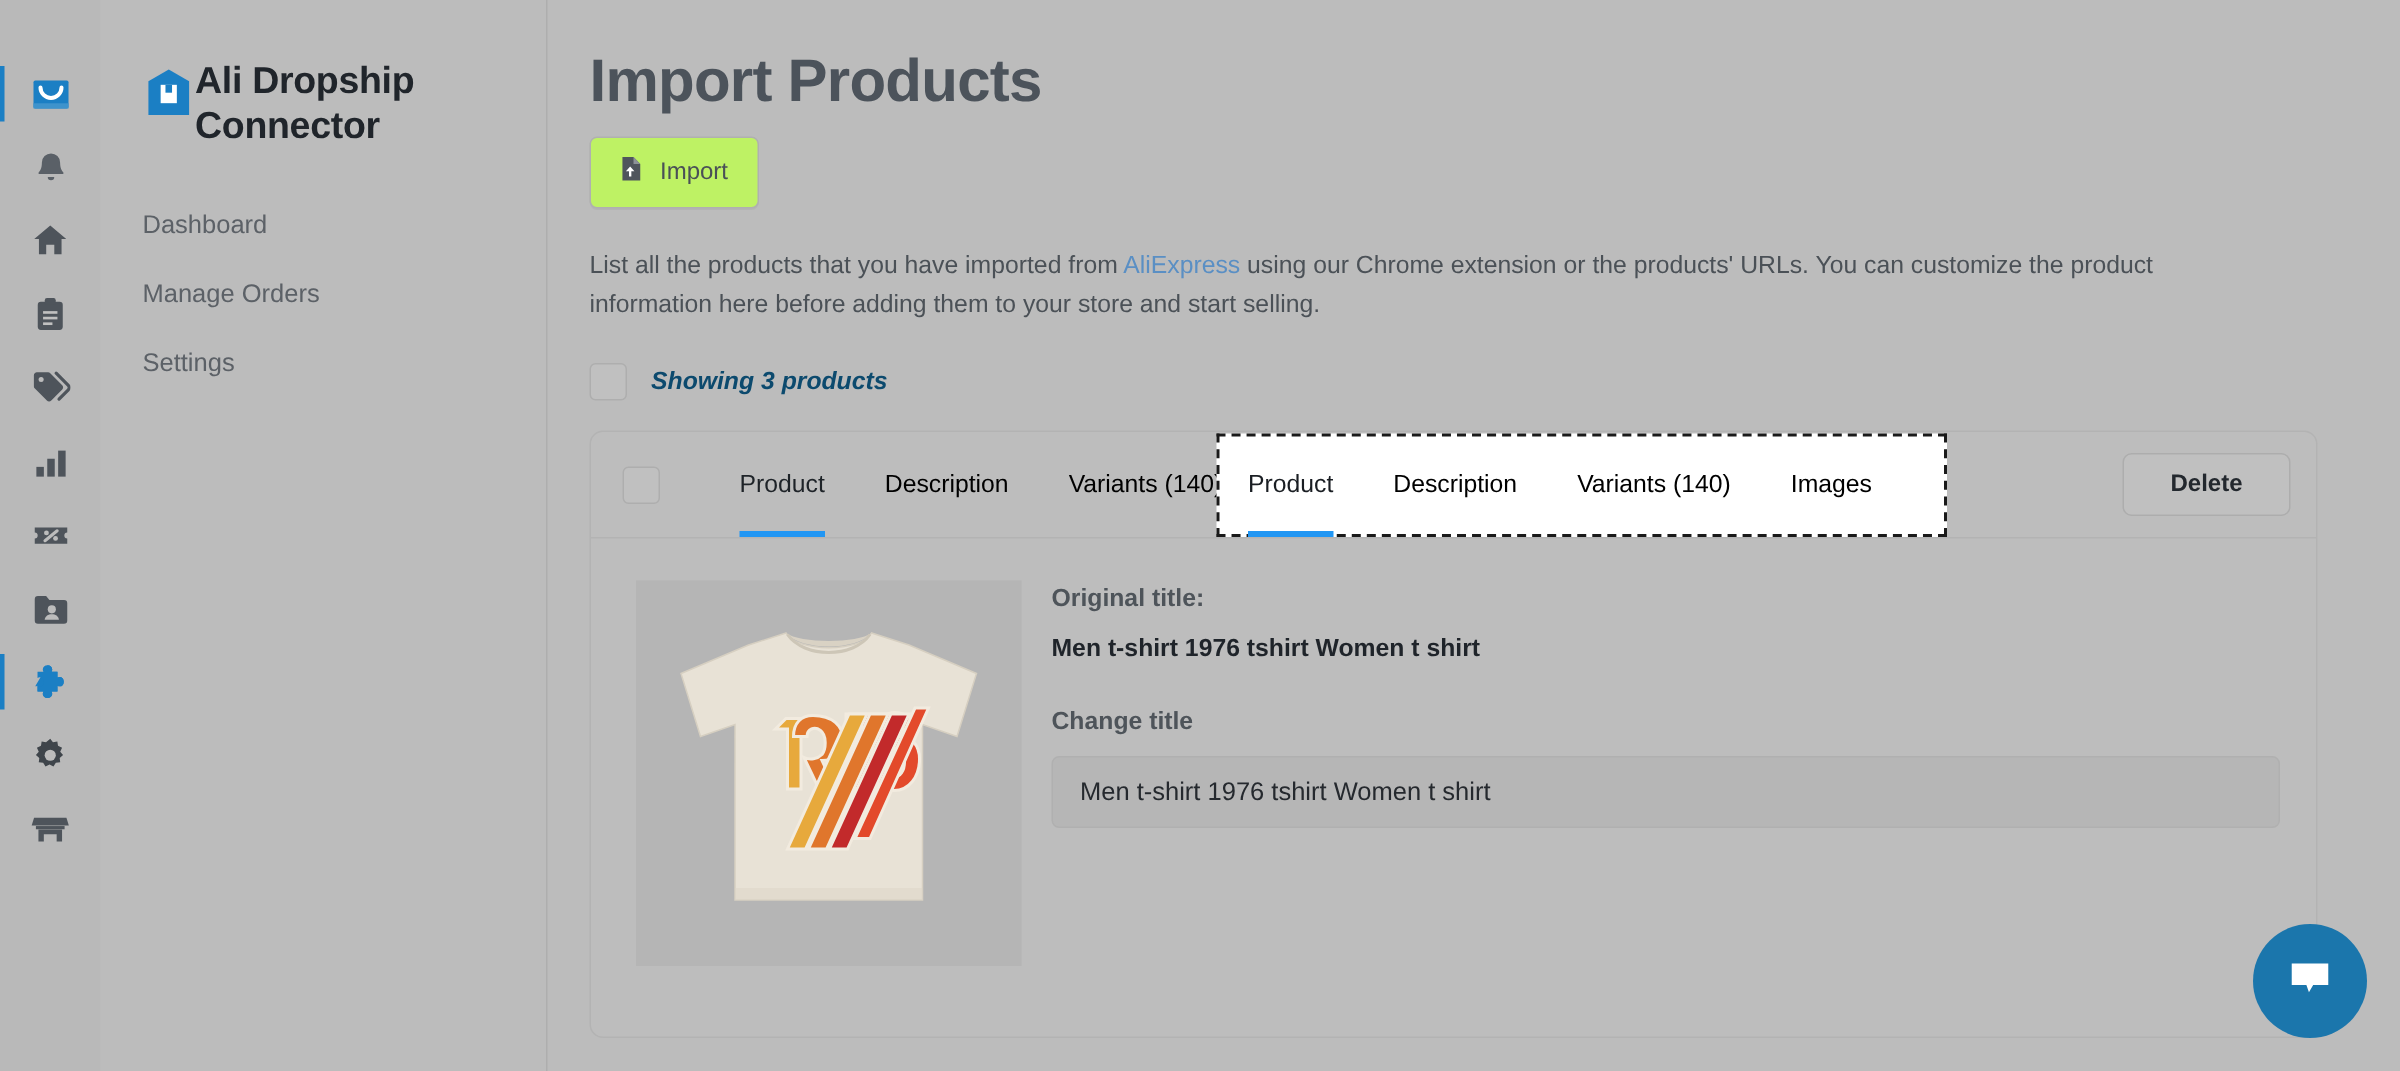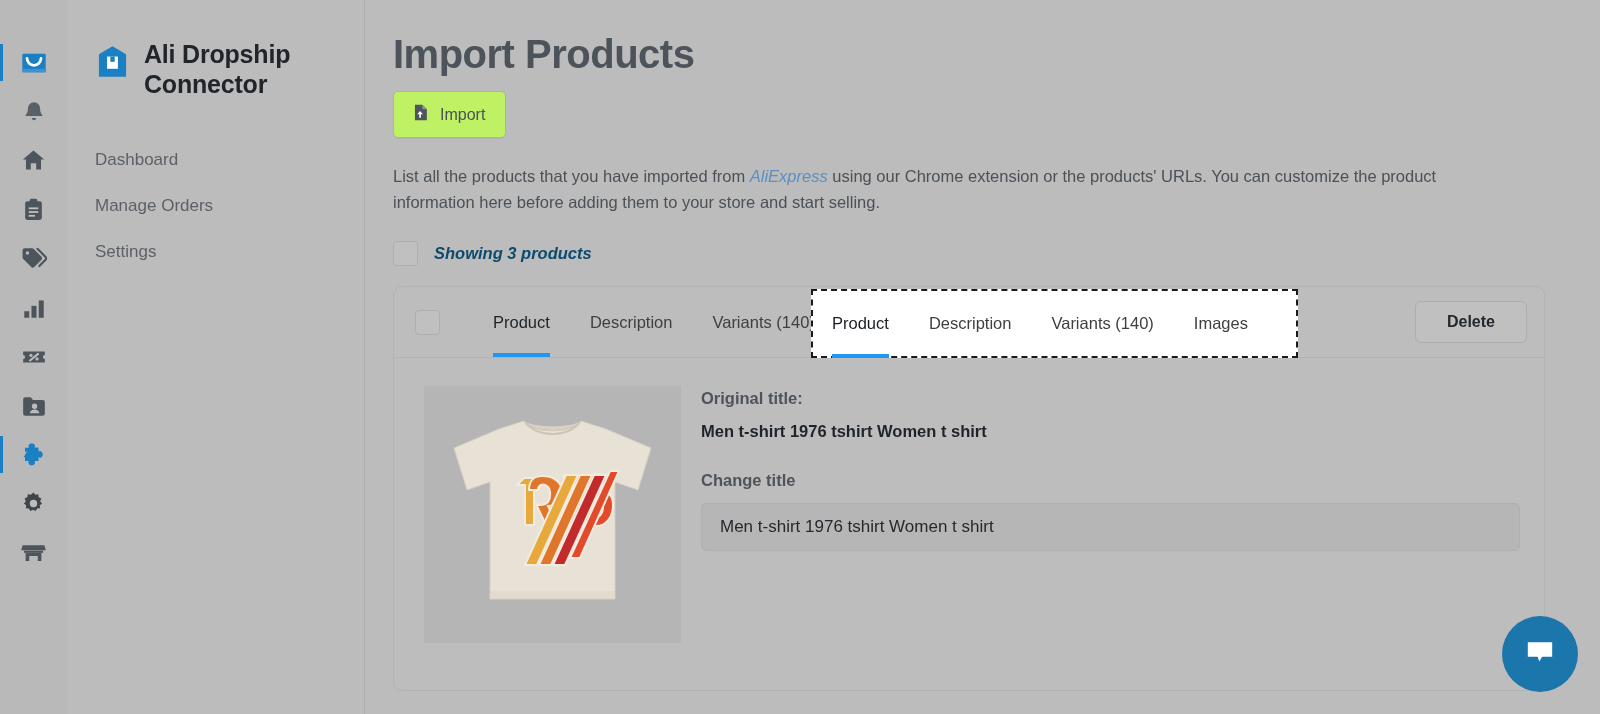--- a/index.html
+++ b/index.html
@@ -54,22 +54,21 @@
     flex: 0 0 298px;
     background: #bcbcbc;
     border-right: 1px solid #aeaeae;
     padding: 40px 0 0 28px;
     position: relative;
     z-index: 2;
   }
   .brand {
     display: flex;
     align-items: flex-start;
-    gap: 14px;
-    margin-bottom: 38px;
+    margin-bottom: 28px;
   }
   .brand-mark { flex: 0 0 auto; margin-top: 4px; }
   .brand-name {
     font-size: 25px;
     font-weight: bold;
     line-height: 1.18;
     color: #20252b;
     max-width: 175px;
     letter-spacing: -0.2px;
   }
@@ -110,21 +109,21 @@
     cursor: pointer;
     box-shadow: 0 1px 0 rgba(0,0,0,0.04);
   }
   .desc {
     margin-top: 26px;
     font-size: 16.5px;
     line-height: 1.55;
     color: #4b5157;
     max-width: 1115px;
   }
-  .desc a { color: #5a8fc4; text-decoration: none; font-style: italic; }
+  .desc a { color: #5a8fc4; text-decoration: none; }
 
   .showing-row {
     display: flex;
     align-items: center;
     gap: 16px;
     margin-top: 26px;
   }
   .checkbox {
     width: 25px; height: 25px;
     border: 1px solid #aeaeae;
@@ -161,21 +160,21 @@
   .card-tabs {
     display: flex;
     align-items: center;
     gap: 40px;
     height: 100%;
     flex: 1 1 auto;
     padding-left: 33px;
   }
   .tab {
     font-size: 16.5px;
-    color: #404040;
+    color: #000000;
     height: 100%;
     display: flex;
     align-items: center;
     position: relative;
     cursor: pointer;
   }
   .tab.active { color: #1e2328; }
   .tab.active::after {
     content: "";
     position: absolute;

